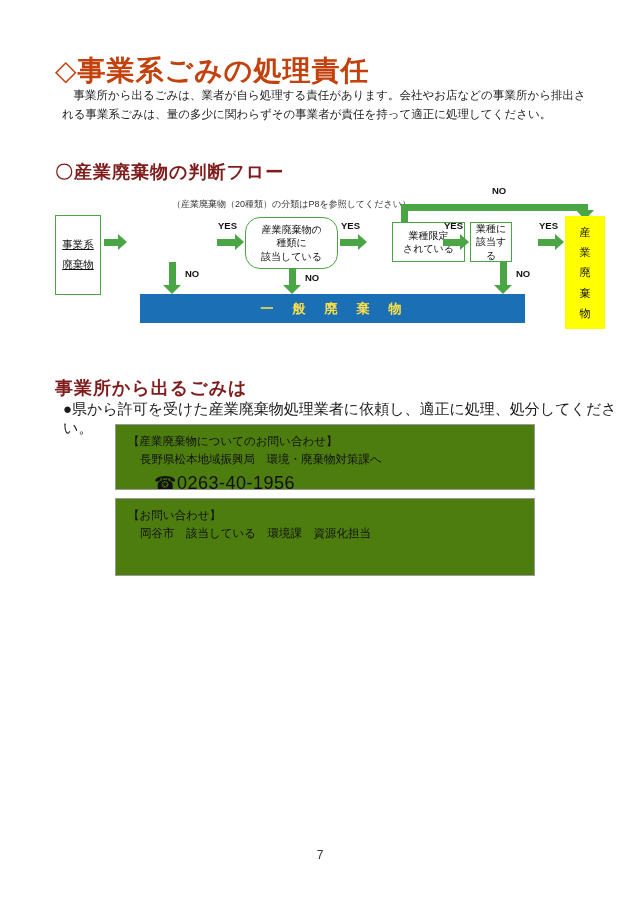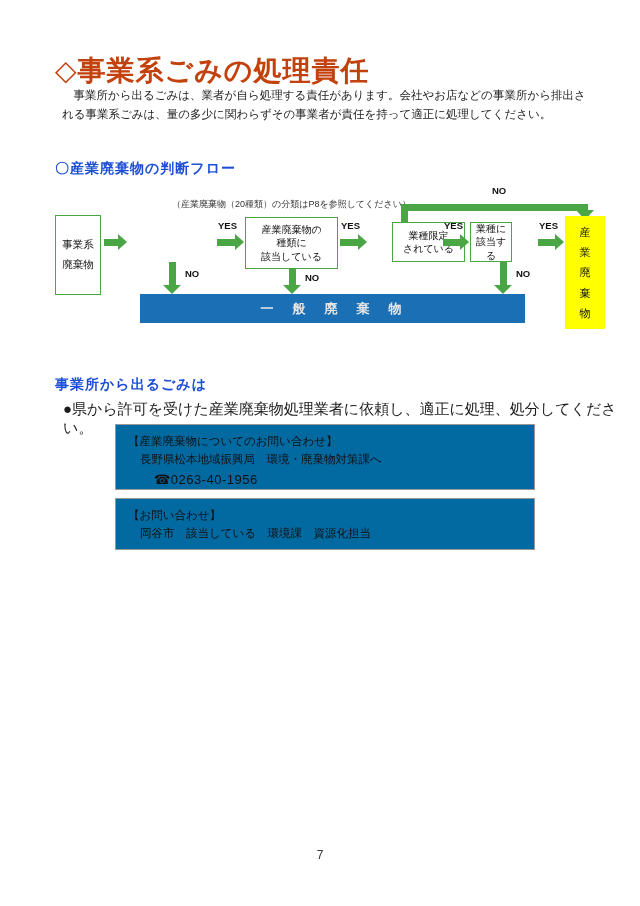--- a/index.html
+++ b/index.html
@@ -1,76 +1,76 @@
 <!DOCTYPE html>
 <html><head>
 <meta charset="utf-8">
 <style>
   html,body{margin:0;padding:0;background:#ffffff;}
   .page{position:relative;width:640px;height:906px;background:#ffffff;margin:0 auto;
         font-family:"Liberation Sans","DejaVu Sans",sans-serif;color:#1a1a1a;overflow:hidden;}
 
   .title{position:absolute;left:55px;top:52px;font-size:28px;font-weight:bold;color:#c2410c;letter-spacing:1px;}
   .intro{position:absolute;left:62px;top:86px;width:528px;font-size:11.5px;line-height:1.65;color:#1a1a1a;}
-  .h2{position:absolute;font-size:14px;font-weight:bold;color:#1d4ed8;letter-spacing:1px;}
+  .h2{position:absolute;font-size:18px;font-weight:bold;color:#7f1d1d;letter-spacing:1px;}
   .note{position:absolute;left:172px;top:198px;font-size:9px;color:#333;}
 
   .fbox{position:absolute;border:1.5px solid #4aa545;background:#fff;display:flex;align-items:center;justify-content:center;
         text-align:center;font-size:10px;line-height:1.35;white-space:pre-line;color:#111;box-sizing:border-box;}
   .ybox{position:absolute;background:#ffff00;display:flex;align-items:center;justify-content:center;text-align:center;
         white-space:pre-line;font-size:11px;line-height:1.85;color:#111;}
-  .general{position:absolute;left:140px;top:294px;width:385px;height:29px;background:#1b6fb5;color:#e5e5e5;
+  .general{position:absolute;left:140px;top:294px;width:385px;height:29px;background:#1b6fb5;color:#fde047;
         font-weight:bold;font-size:13px;display:flex;align-items:center;justify-content:center;letter-spacing:3px;}
 
   .arr-r{position:absolute;height:16px;}
   .arr-r::before{content:"";position:absolute;left:0;right:8px;top:4.5px;bottom:4.5px;background:#4aa545;}
   .arr-r::after{content:"";position:absolute;right:0;top:0;width:0;height:0;
         border-left:9px solid #4aa545;border-top:8px solid transparent;border-bottom:8px solid transparent;}
   .arr-d{position:absolute;width:18px;}
   .arr-d::before{content:"";position:absolute;top:0;bottom:8px;left:5.5px;right:5.5px;background:#4aa545;}
   .arr-d::after{content:"";position:absolute;bottom:0;left:0;width:0;height:0;
         border-top:9px solid #4aa545;border-left:9px solid transparent;border-right:9px solid transparent;}
   .seg{position:absolute;background:#4aa545;}
   .head-d{position:absolute;width:0;height:0;border-top:10px solid #4aa545;
         border-left:9px solid transparent;border-right:9px solid transparent;}
   .lbl{position:absolute;font-size:9.5px;font-weight:bold;color:#111;}
 
   .bullet{position:absolute;left:63px;top:400px;font-size:15px;color:#1a1a1a;}
   .cbox{position:absolute;left:115px;width:420px;border:1px solid #999;padding:8px 12px;box-sizing:border-box;
-        font-size:11.5px;line-height:1.55;color:#111;background:#0369a1;}
+        font-size:11.5px;line-height:1.55;color:#111;background:#4d7c0f;}
   .cbox .indent1{margin-left:12px;}
-  .cbox .phone{margin-left:26px;font-size:13px;letter-spacing:0.5px;margin-top:1px;}
+  .cbox .phone{margin-left:26px;font-size:18px;letter-spacing:0.5px;margin-top:1px;}
   .pagenum{position:absolute;left:0;right:0;top:848px;text-align:center;font-size:12px;color:#333;}
 </style>
 </head>
 <body>
 
 <div class="page">
 
   <div class="title">◇事業系ごみの処理責任</div>
   <div class="intro">　事業所から出るごみは、業者が自ら処理する責任があります。会社やお店などの事業所から排出される事業系ごみは、量の多少に関わらずその事業者が責任を持って適正に処理してください。</div>
 
   <div class="h2" style="left:55px;top:160px;">〇産業廃棄物の判断フロー</div>
   <div class="note">（産業廃棄物（20種類）の分類はP8を参照してください）</div>
 
   <div class="lbl" style="left:492px;top:185px;">NO</div>
   <div class="seg" style="left:401px;top:204px;width:7px;height:19px;"></div>
   <div class="seg" style="left:401px;top:204px;width:187px;height:7px;"></div>
   <div class="head-d" style="left:576px;top:210px;"></div>
 
-  <div class="fbox" style="left:55px;top:215px;width:46px;height:80px;font-size:10.5px;line-height:1.9;">事業系
+  <div class="fbox" style="left:55px;top:215px;width:46px;height:80px;font-size:10.5px;line-height:1.9;text-decoration:underline;">事業系
 廃棄物</div>
 
   <div class="arr-r" style="left:104px;top:234px;width:23px;"></div>
 
 
   <div class="lbl" style="left:218px;top:220px;">YES</div>
   <div class="arr-r" style="left:217px;top:234px;width:27px;"></div>
 
-  <div class="fbox" style="left:245px;top:217px;width:93px;height:52px;">産業廃棄物の
+  <div class="fbox" style="left:245px;top:217px;width:93px;height:52px;border-radius:15px;">産業廃棄物の
 種類に
 該当している</div>
 
   <div class="lbl" style="left:341px;top:220px;">YES</div>
   <div class="arr-r" style="left:340px;top:234px;width:27px;"></div>
 
   <div class="fbox" style="left:368px;top:222px;width:73px;height:40px;margin-left:24px;">業種限定
 されている</div>
 
   <div class="lbl" style="left:444px;top:220px;">YES</div>
@@ -101,20 +101,20 @@
 
   <div class="h2" style="left:55px;top:376px;">事業所から出るごみは</div>
   <div class="bullet">●県から許可を受けた産業廃棄物処理業者に依頼し、適正に処理、処分してください。</div>
 
   <div class="cbox" style="top:424px;height:66px;">
     <div>【産業廃棄物についてのお問い合わせ】</div>
     <div class="indent1">長野県松本地域振興局　環境・廃棄物対策課へ</div>
     <div class="phone">☎0263-40-1956</div>
   </div>
 
-  <div class="cbox" style="top:498px;height:52px;">
+  <div class="cbox" style="top:498px;height:78px;">
     <div>【お問い合わせ】</div>
     <div class="indent1">岡谷市　該当している　環境課　資源化担当</div>
   </div>
 
   <div class="pagenum">7</div>
 
 </div>
 
 </body></html>

